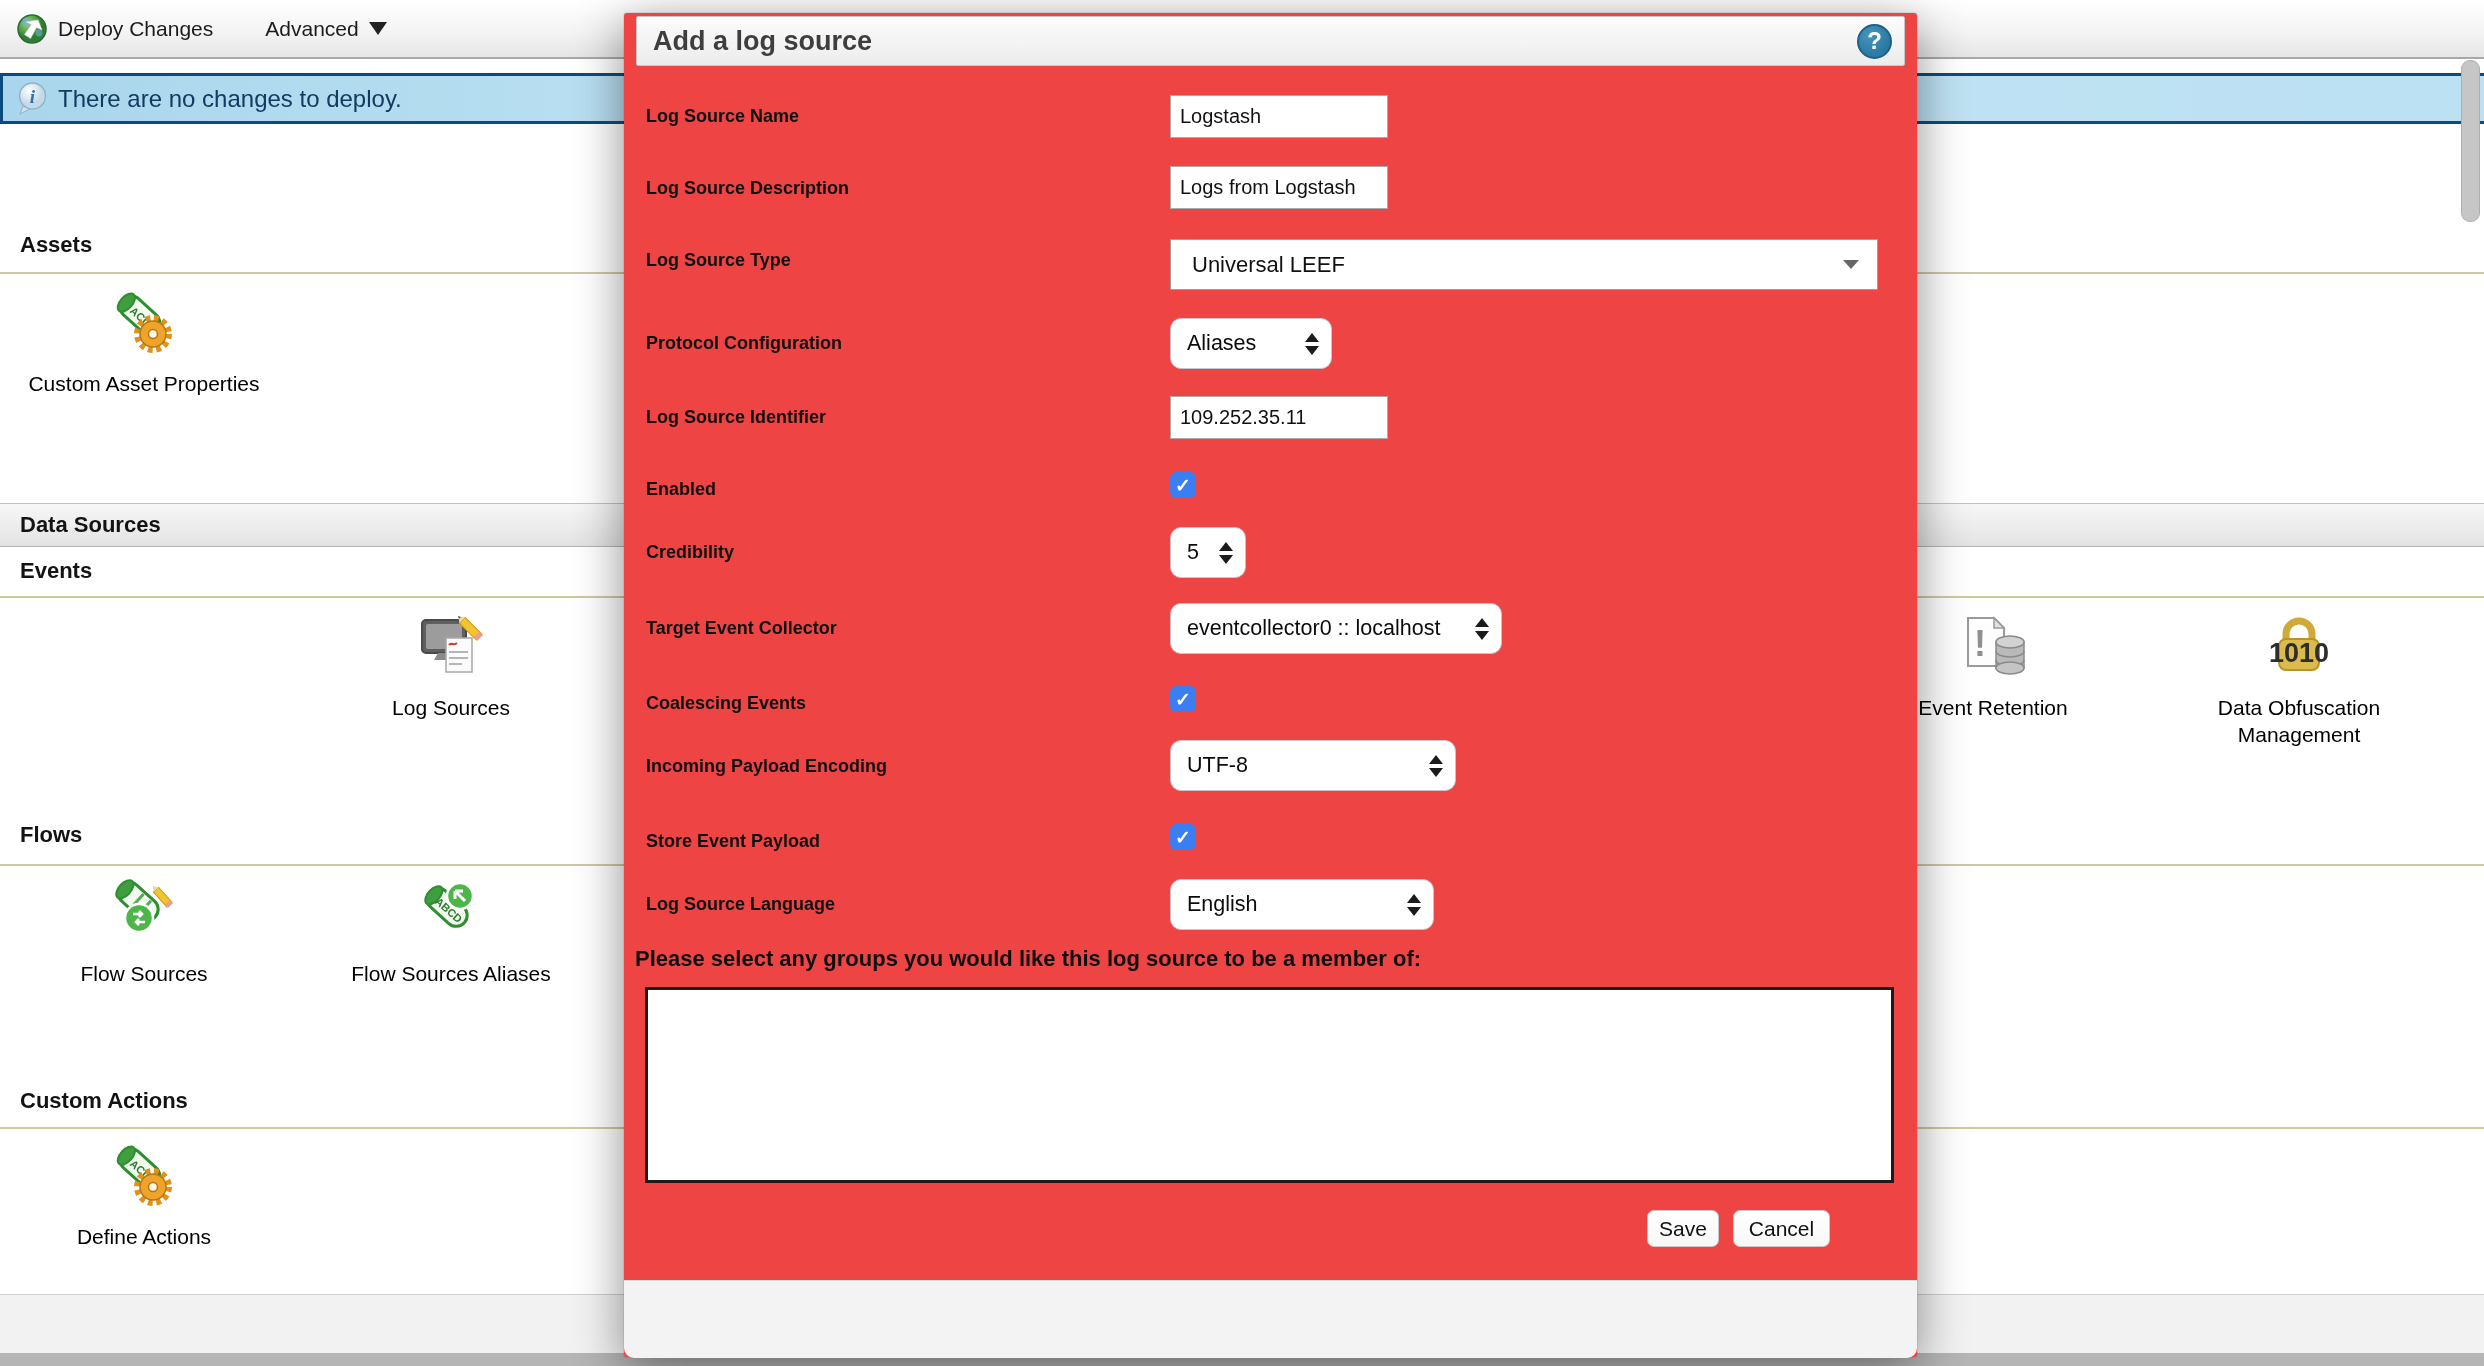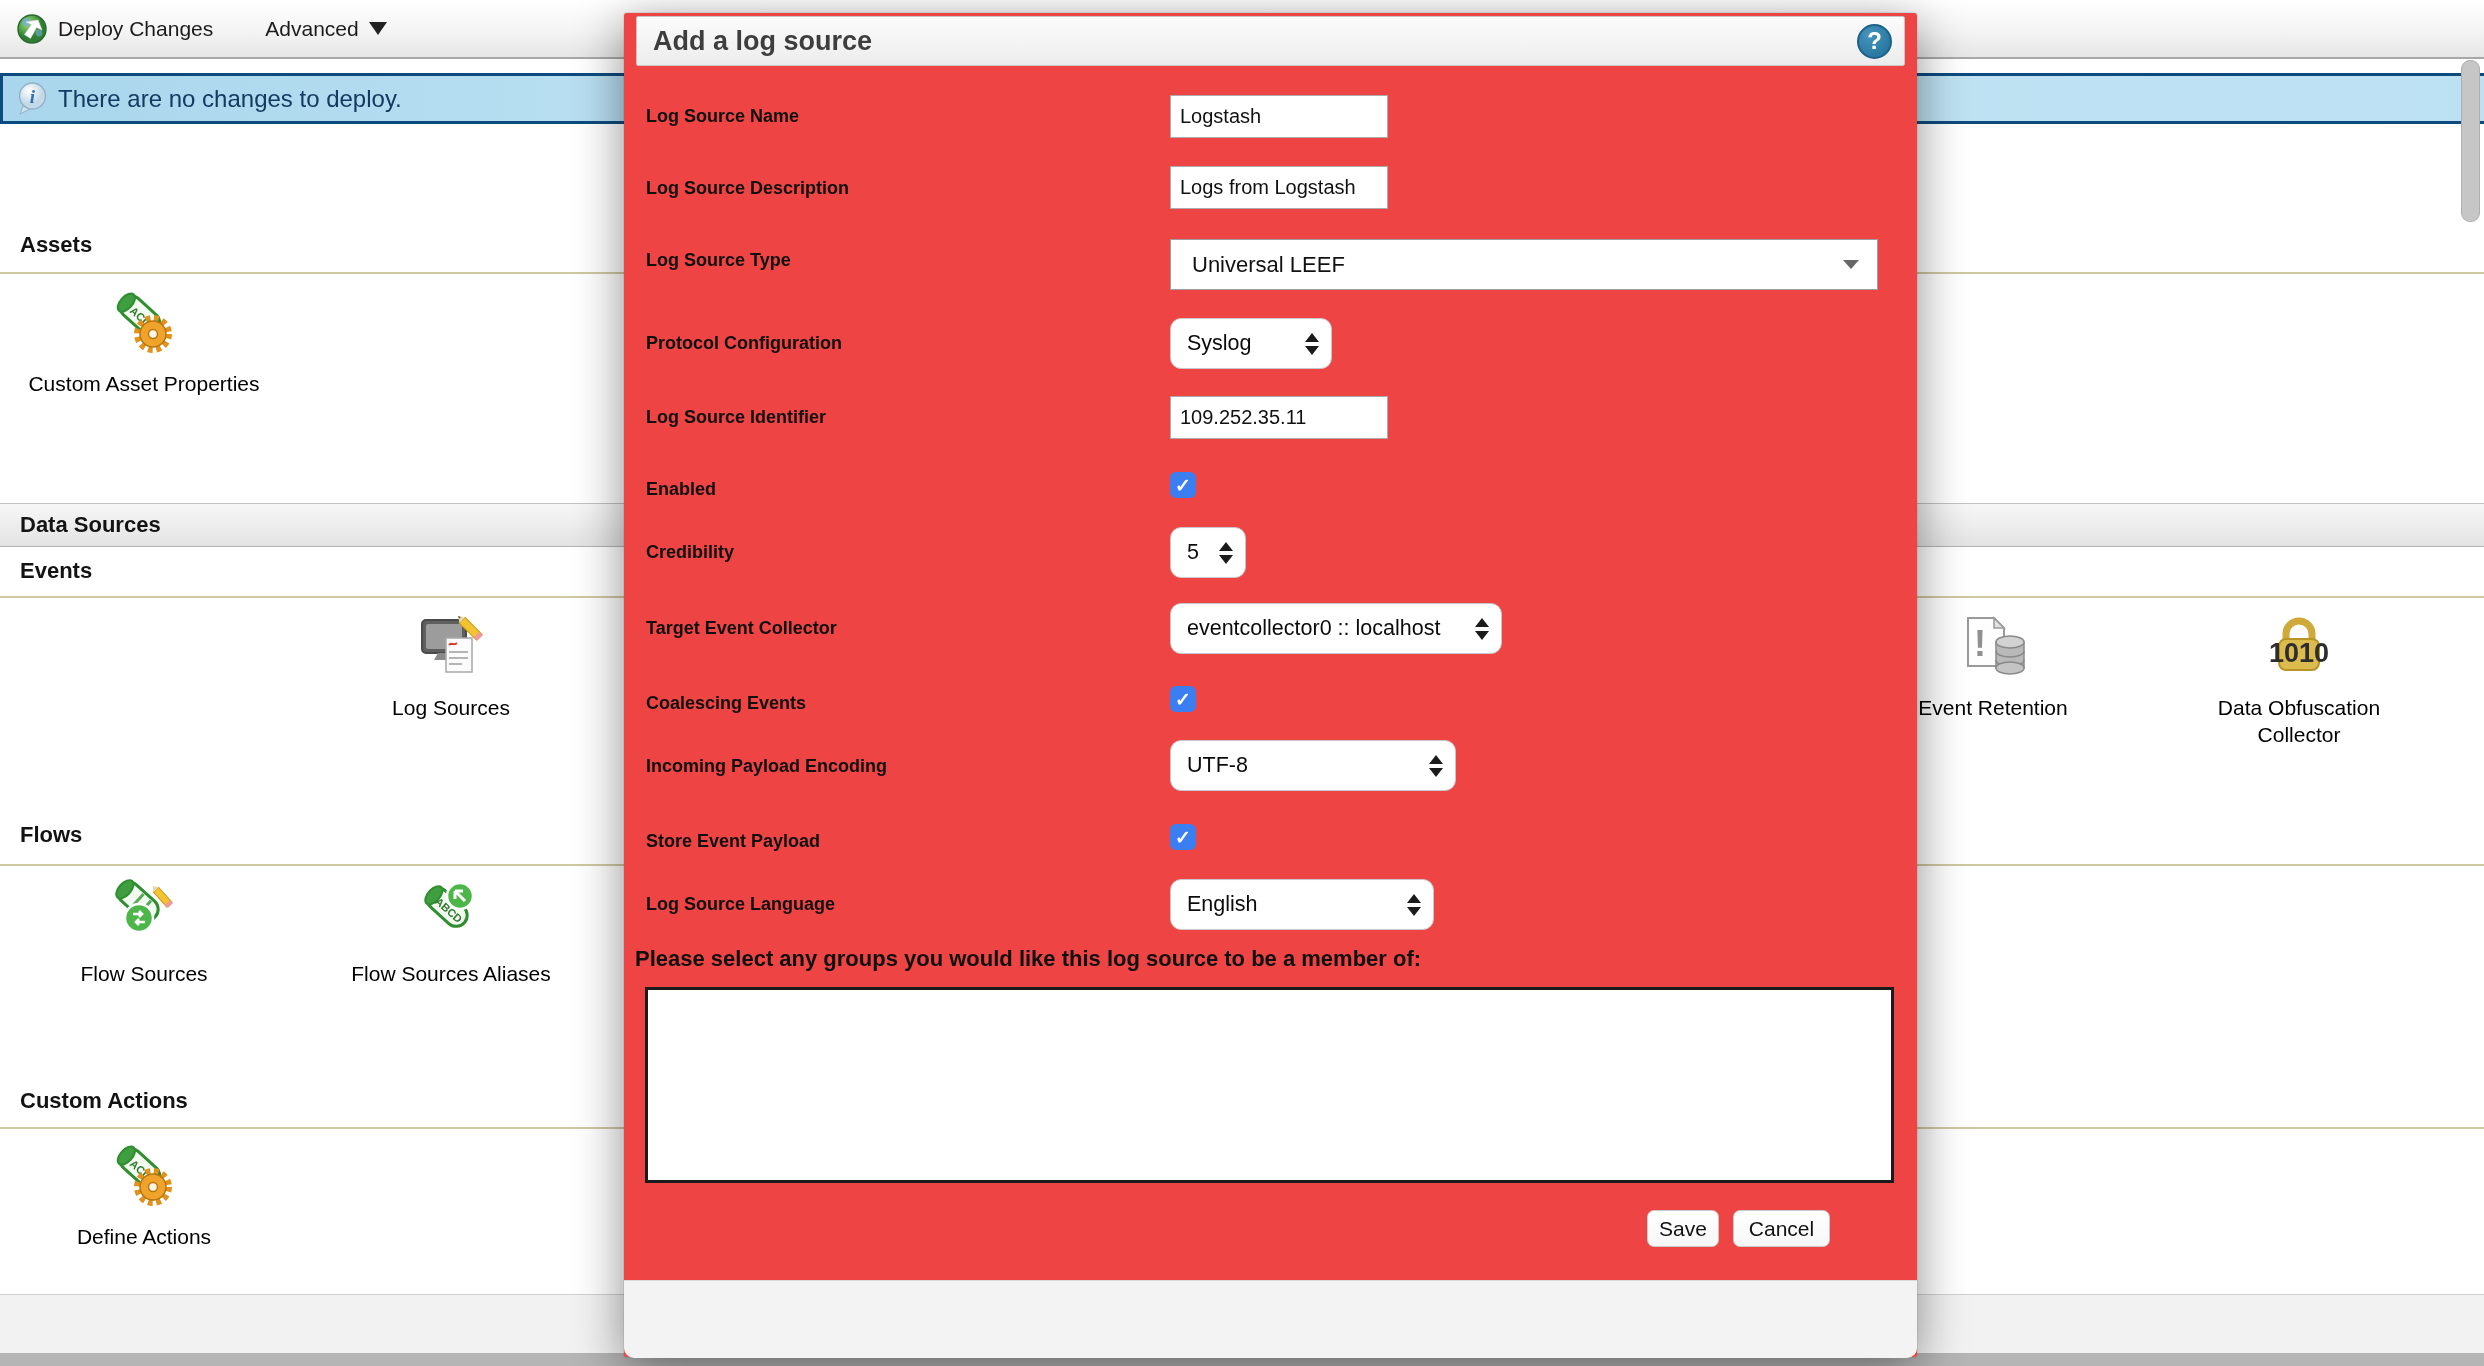--- a/index.html
+++ b/index.html
@@ -187,21 +187,21 @@
   </div>
 
   <div class="abs app-item" style="left:2179px;top:612px;width:240px;">
     <div class="app-icon">
       <svg width="70" height="68" viewBox="0 0 70 68">
         <path d="M22 30 v-8 a13 13 0 0 1 26 0 v8" fill="none" stroke="#cfa93a" stroke-width="7"></path>
         <rect x="15" y="27" width="40" height="31" rx="7" fill="#dcbb4e" stroke="#b89427" stroke-width="2"></rect>
         <text x="35" y="50" text-anchor="middle" font-size="27" font-weight="700" fill="#2d2d2d" font-family="Liberation Sans,sans-serif">1010</text>
       </svg>
     </div>
-    <div class="app-label">Data Obfuscation Collector</div>
+    <div class="app-label">Data Obfuscation Management</div>
   </div>
 
   <div class="abs section-title" style="left:20px;top:822px;">Flows</div>
   <div class="abs tan-line" style="top:864px;"></div>
 
   <div class="abs app-item" style="left:14px;top:878px;">
     <div class="app-icon">
       <svg width="70" height="68" viewBox="0 0 70 68">
         <g transform="rotate(42 30 24)">
           <rect x="6" y="13" width="46" height="22" rx="11" fill="#f2faef" stroke="#2f8e2f" stroke-width="3"></rect>
@@ -278,21 +278,21 @@
     <input class="abs txt-input" style="top: 153px;" type="text" value="Logs from Logstash">
 
     <div class="abs f-label" style="top:234px;">Log Source Type</div>
     <div class="abs big-dd" style="top:226px;">
       <span>Universal LEEF</span>
       <span class="dd-caret"></span>
     </div>
 
     <div class="abs f-label" style="top:317px;">Protocol Configuration</div>
     <div class="abs mac-select" style="top:305px;width:162px;">
-      <span>Syslog</span>
+      <span>Aliases</span>
       <span class="updown">
           <i class="u"></i>
           <i class="d"></i>
         </span>
     </div>
 
     <div class="abs f-label" style="top:391px;">Log Source Identifier</div>
     <input class="abs txt-input" style="top: 383px;" type="text" value="109.252.35.11">
 
     <div class="abs f-label" style="top:463px;">Enabled</div>

